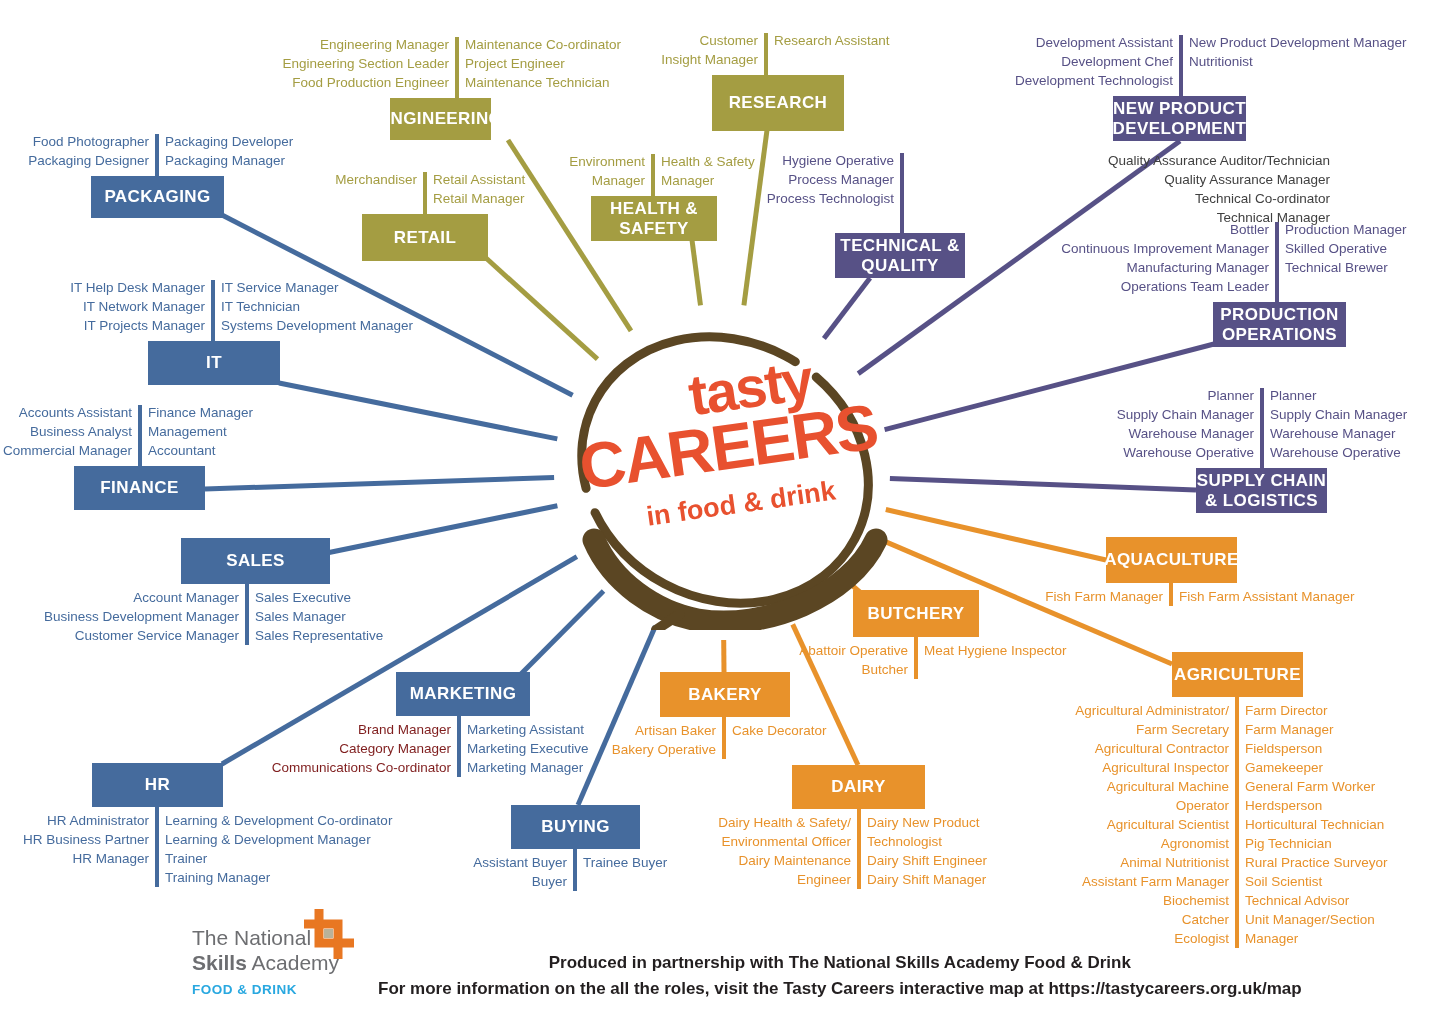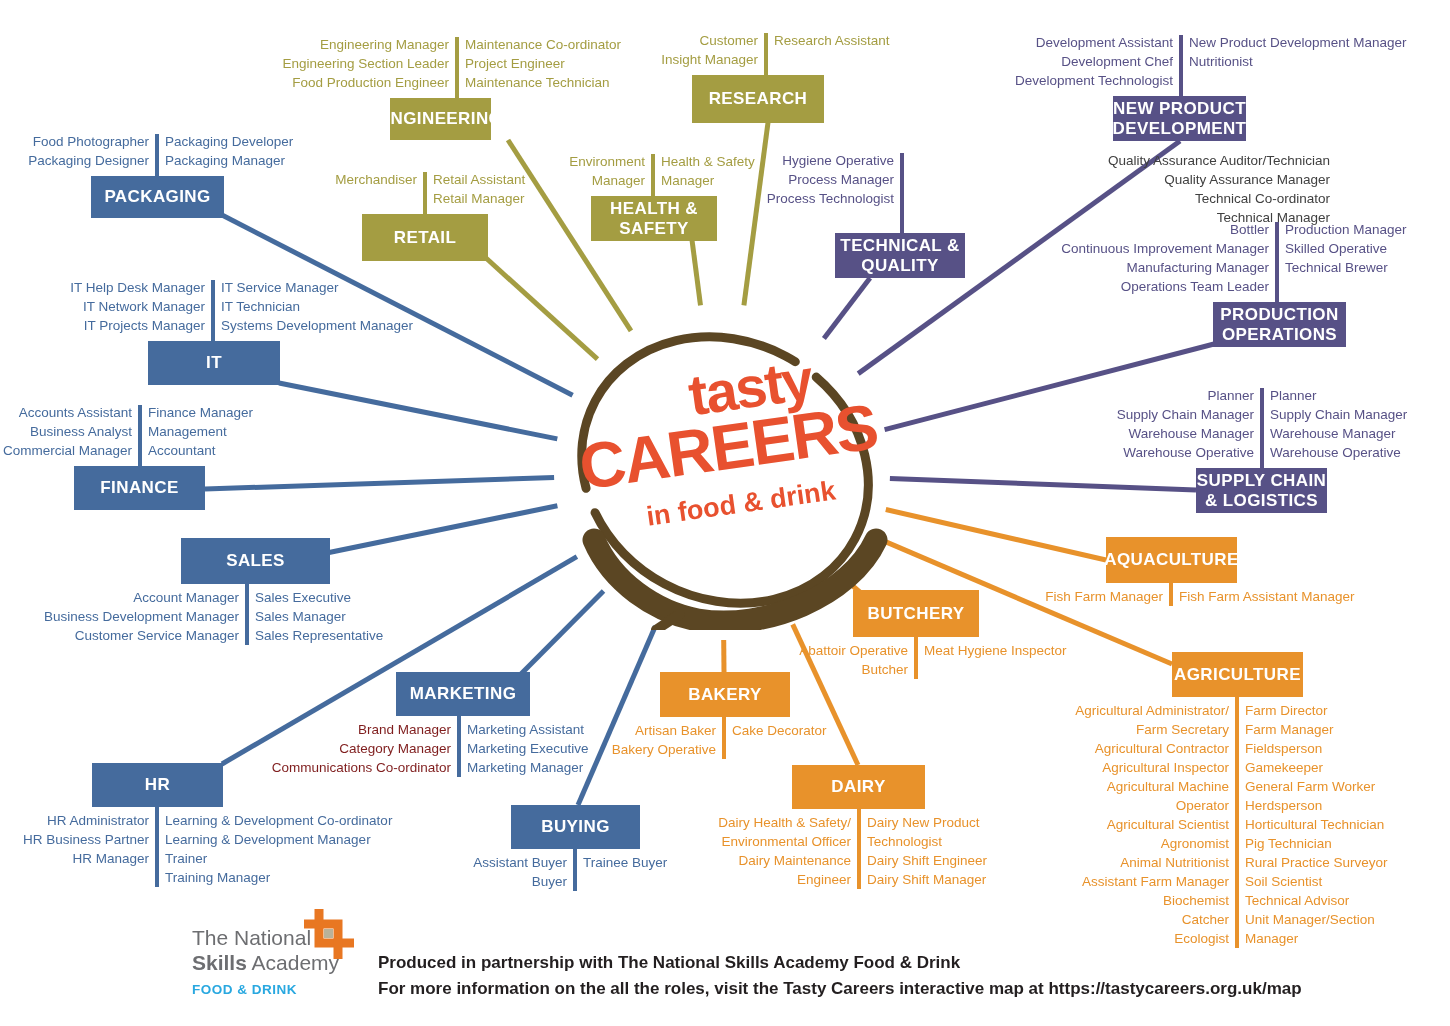--- a/index.html
+++ b/index.html
@@ -16,21 +16,21 @@
   .logo{position:absolute;left:560px;top:330px;width:330px;height:300px;z-index:4;}
   .logo-sketch{position:absolute;left:0;top:0;}
   .logo-text{position:absolute;left:0;top:0;width:330px;transform:rotate(-8deg);color:#e8512f;text-align:center;}
   .logo-tasty{font-size:57px;font-weight:bold;letter-spacing:-2px;margin:28px 0 0 60px;}
   .logo-careers{font-size:64px;font-weight:bold;letter-spacing:-2px;margin-top:-14px;}
   .logo-sub{font-size:27px;font-weight:bold;margin:6px 0 0 10px;letter-spacing:0;}
   
   .nsa-text{position:absolute;left:192px;top:925px;color:#6d6e71;font-size:21px;line-height:25px;z-index:3;}
   .nsa-sector{position:absolute;left:192px;top:982px;color:#29a8e0;font-size:13.5px;font-weight:bold;letter-spacing:.5px;z-index:3;}
   .nsa-icon{position:absolute;left:298px;top:903px;z-index:3;}
-  .partner{position:absolute;left:378px;top:950px;color:#231f20;font-size:17px;font-weight:bold;line-height:26px;z-index:3;}
+  .partner{position:absolute;left:378px;top:950px;color:#231f20;font-size:17px;font-weight:bold;line-height:26px;z-index:3;text-align:center;}
   .b{font-weight:bold;}
 </style>
 </head>
 <body>
 
 <div class="canvas">
 
   <svg id="connectors" width="1450" height="1026" viewBox="0 0 1450 1026">
       <line x1="631.0" y1="330.8" x2="508" y2="140" stroke="#a49d42" stroke-width="5"></line>
       <line x1="743.9" y1="305.4" x2="769" y2="115" stroke="#a49d42" stroke-width="5"></line>
@@ -62,21 +62,21 @@
         <div>Engineering Manager</div>
         <div>Engineering Section Leader</div>
         <div>Food Production Engineer</div>
       </div>
       <div class="job-col right" style="top: 35px; left: 465px; color: rgb(164, 157, 66);">
         <div>Maintenance Co-ordinator</div>
         <div>Project Engineer</div>
         <div>Maintenance Technician</div>
       </div>
       <div class="divider" style="left: 455px; width: 4px; background: rgb(164, 157, 66); top: 37px; height: 61px;"></div>
-      <div class="cat-box" style="left: 692px; top: 75px; width: 132px; height: 48px; background: rgb(164, 157, 66);">
+      <div class="cat-box" style="left: 712px; top: 75px; width: 132px; height: 56px; background: rgb(164, 157, 66);">
         <span>RESEARCH</span>
       </div>
       <div class="job-col left" style="top: 31px; left: 338px; color: rgb(164, 157, 66);">
         <div>Customer</div>
         <div>Insight Manager</div>
       </div>
       <div class="job-col right" style="top: 31px; left: 774px; color: rgb(164, 157, 66);">
         <div>Research Assistant</div>
       </div>
       <div class="divider" style="left: 764px; width: 4px; background: rgb(164, 157, 66); top: 33px; height: 42px;"></div>

